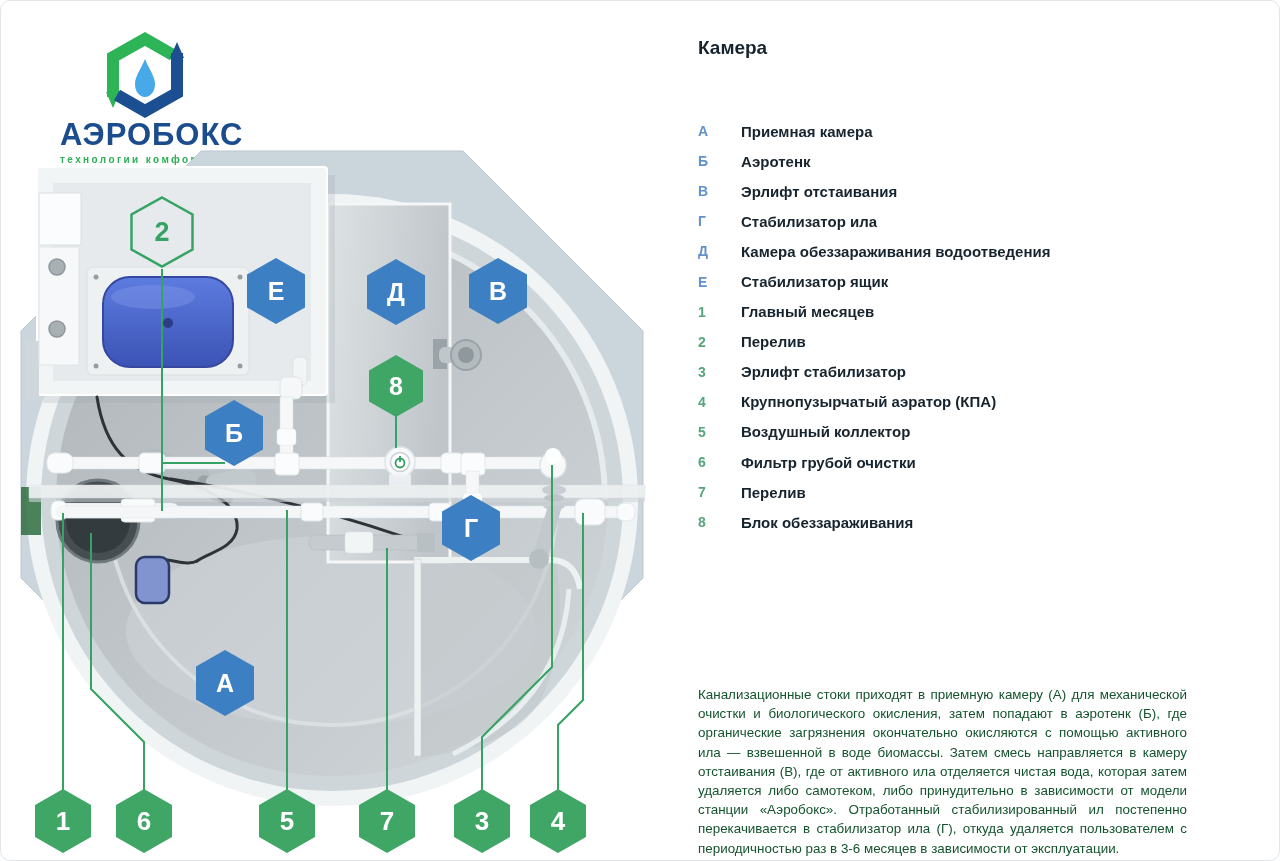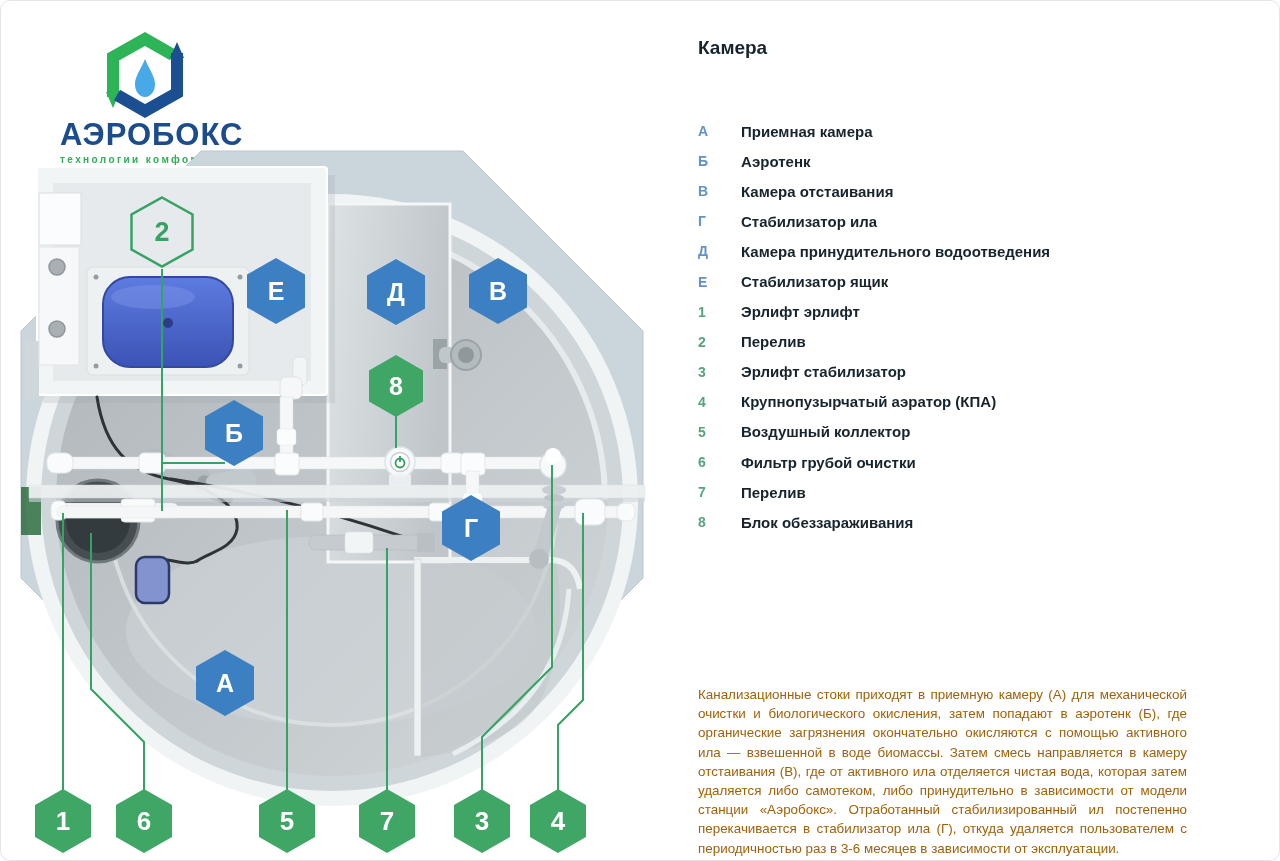--- a/index.html
+++ b/index.html
@@ -34,21 +34,21 @@
   
   .schema-title{position:absolute;left:697px;top:36px;margin:0;font-size:19px;font-weight:bold;color:#17242e;}
   .legend{position:absolute;left:697px;top:115px;width:510px;}
   .legend-row{display:flex;align-items:center;height:30.1px;}
   .legend-key{width:43px;font-size:14px;font-weight:bold;flex:0 0 43px;}
   .key-letter{color:#6292cb;}
   .key-number{color:#54a57b;}
   .legend-label{font-size:15px;font-weight:bold;color:#17242e;}
   .description{
     position:absolute;left:697px;top:684px;width:489px;margin:0;
-    font-size:13.4px;line-height:19.2px;color:#a16207;text-align:justify;
+    font-size:13.4px;line-height:19.2px;color:#14532d;text-align:justify;
   }
 </style>
 </head>
 <body>
 
 <div class="page">
 
   <div class="logo">
     <svg width="78" height="88" viewBox="0 0 78 88">
       <path d="M 7,66 L 7,26 L 39,8 L 67,24" fill="none" stroke="#2db456" stroke-width="12"></path>
@@ -226,37 +226,37 @@
     <div class="legend-row">
         <span class="legend-key key-letter">А</span>
         <span class="legend-label">Приемная камера</span>
       </div>
     <div class="legend-row">
         <span class="legend-key key-letter">Б</span>
         <span class="legend-label">Аэротенк</span>
       </div>
     <div class="legend-row">
         <span class="legend-key key-letter">В</span>
-        <span class="legend-label">Камера отстаивания</span>
+        <span class="legend-label">Эрлифт отстаивания</span>
       </div>
     <div class="legend-row">
         <span class="legend-key key-letter">Г</span>
         <span class="legend-label">Стабилизатор ила</span>
       </div>
     <div class="legend-row">
         <span class="legend-key key-letter">Д</span>
-        <span class="legend-label">Камера принудительного водоотведения</span>
+        <span class="legend-label">Камера обеззараживания водоотведения</span>
       </div>
     <div class="legend-row">
         <span class="legend-key key-letter">Е</span>
         <span class="legend-label">Стабилизатор ящик</span>
       </div>
     <div class="legend-row">
         <span class="legend-key key-number">1</span>
-        <span class="legend-label">Эрлифт эрлифт</span>
+        <span class="legend-label">Главный месяцев</span>
       </div>
     <div class="legend-row">
         <span class="legend-key key-number">2</span>
         <span class="legend-label">Перелив</span>
       </div>
     <div class="legend-row">
         <span class="legend-key key-number">3</span>
         <span class="legend-label">Эрлифт стабилизатор</span>
       </div>
     <div class="legend-row">

